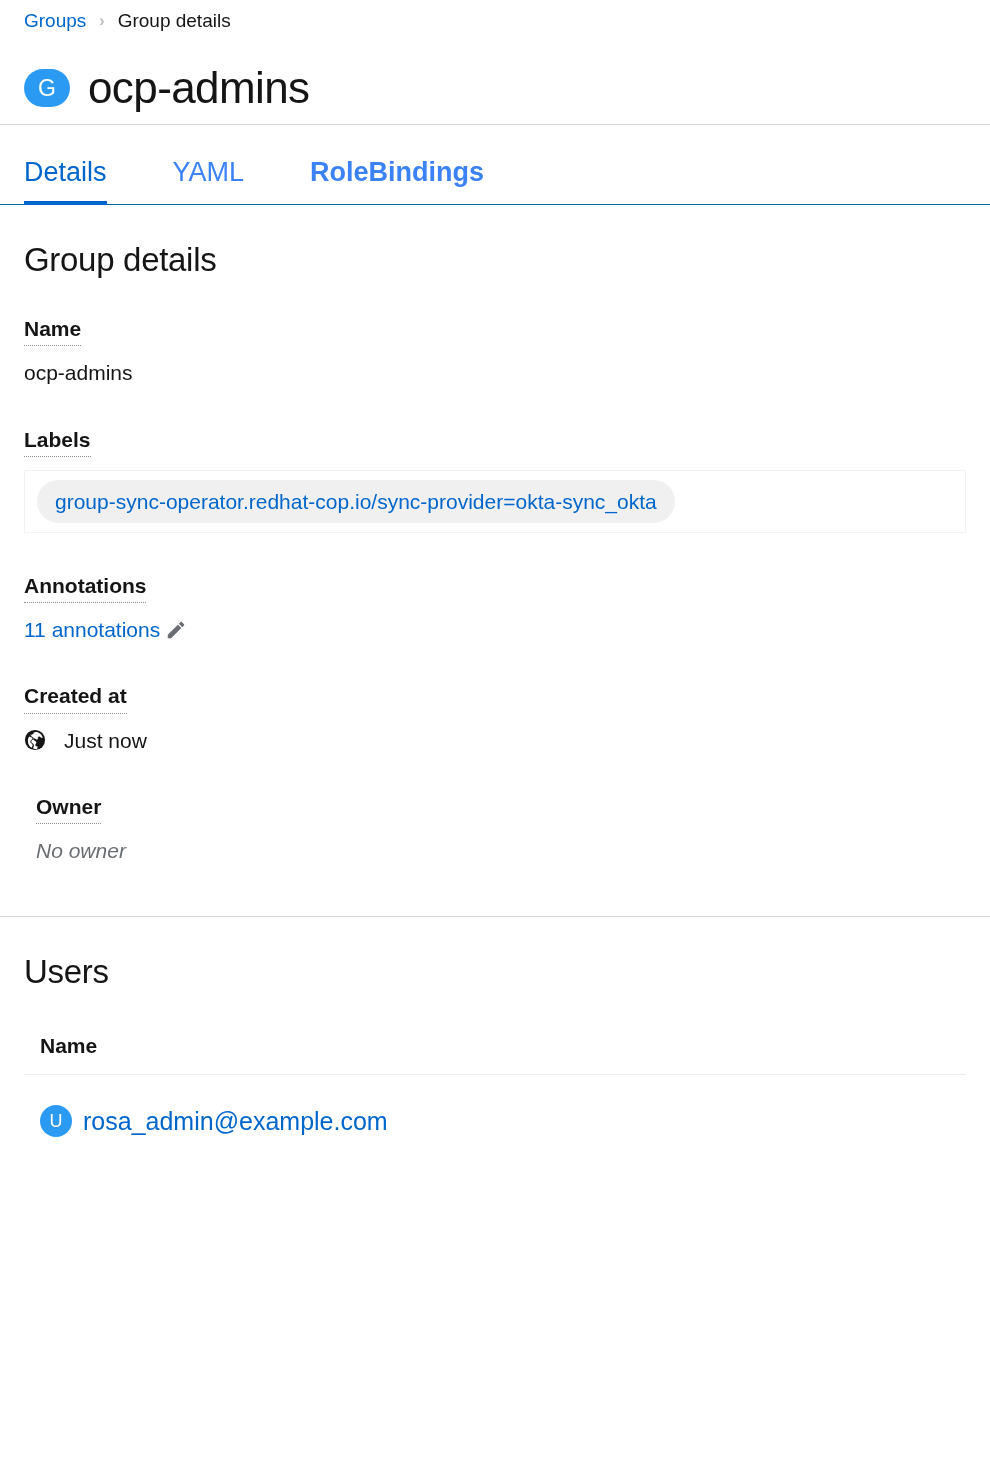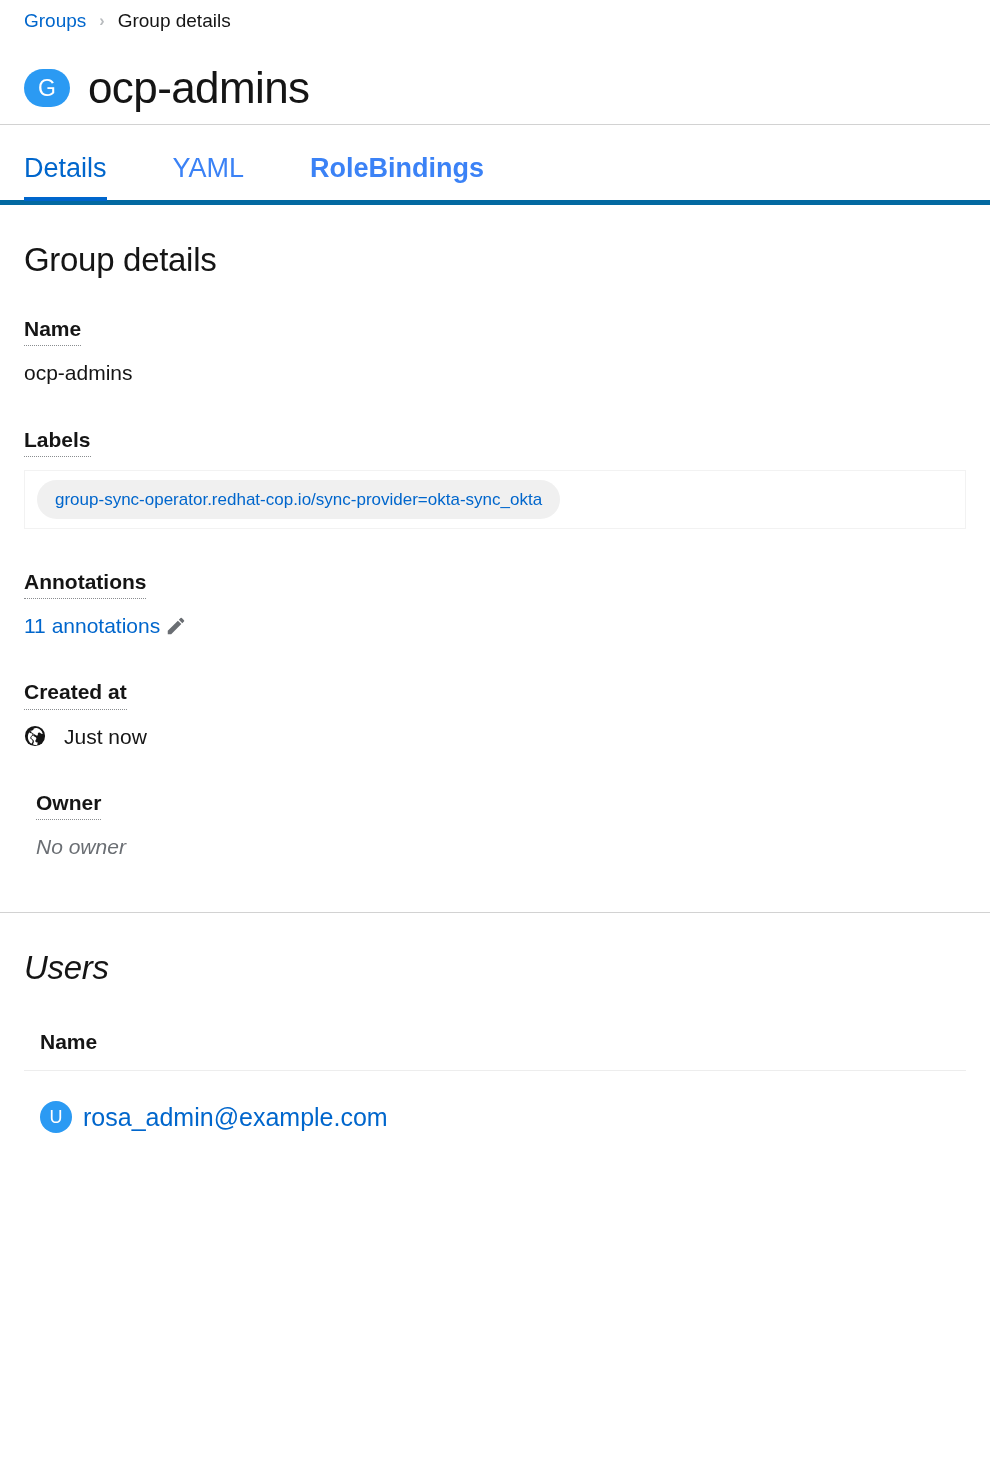--- a/index.html
+++ b/index.html
@@ -70,21 +70,21 @@
 
   
   .hr-strong { border: 0; border-top: 1px solid #d2d2d2; margin: 0; }
 
   
   .tabs {
     display: flex;
     align-items: flex-end;
     padding: 0 24px;
     height: 80px;
-    border-bottom: 5px solid #0369a1;
+    border-bottom: 1px solid #0369a1;
   }
   .tab {
     position: relative;
     font-size: 27px;
     color: #3b82f6;
     padding: 0 0 18px 0;
     margin-right: 66px;
     cursor: pointer;
     line-height: 1;
   }
@@ -101,21 +101,21 @@
   
   .section { padding: 38px 24px 0 24px; }
   .section-title {
     margin: 0 0 40px 0;
     font-size: 33px;
     font-weight: 400;
     letter-spacing: -0.3px;
     line-height: 1;
     color: #151515;
   }
-  .section-title.users { margin-bottom: 46px; font-style: italic; }
+  .section-title.users { margin-bottom: 46px; }
 
   .field { margin-bottom: 40px; }
   .field:last-child { margin-bottom: 0; margin-left: 12px; }
   .field-label {
     display: inline-block;
     font-size: 21px;
     font-weight: bold;
     color: #151515;
     line-height: 1.25;
     border-bottom: 1px dotted #8a8d90;
@@ -135,21 +135,21 @@
     border: 1px solid #f2f2f2;
     padding: 9px 12px;
     display: flex;
     flex-wrap: wrap;
     gap: 8px;
   }
   .label-chip {
     display: inline-block;
     background: #f0f0f0;
     color: #0066cc;
-    font-size: 17px;
+    font-size: 21px;
     line-height: 1;
     padding: 11px 18px;
     border-radius: 22px;
     cursor: pointer;
     white-space: nowrap;
     text-align: right;
   }
 
   
   .annotations-row {

